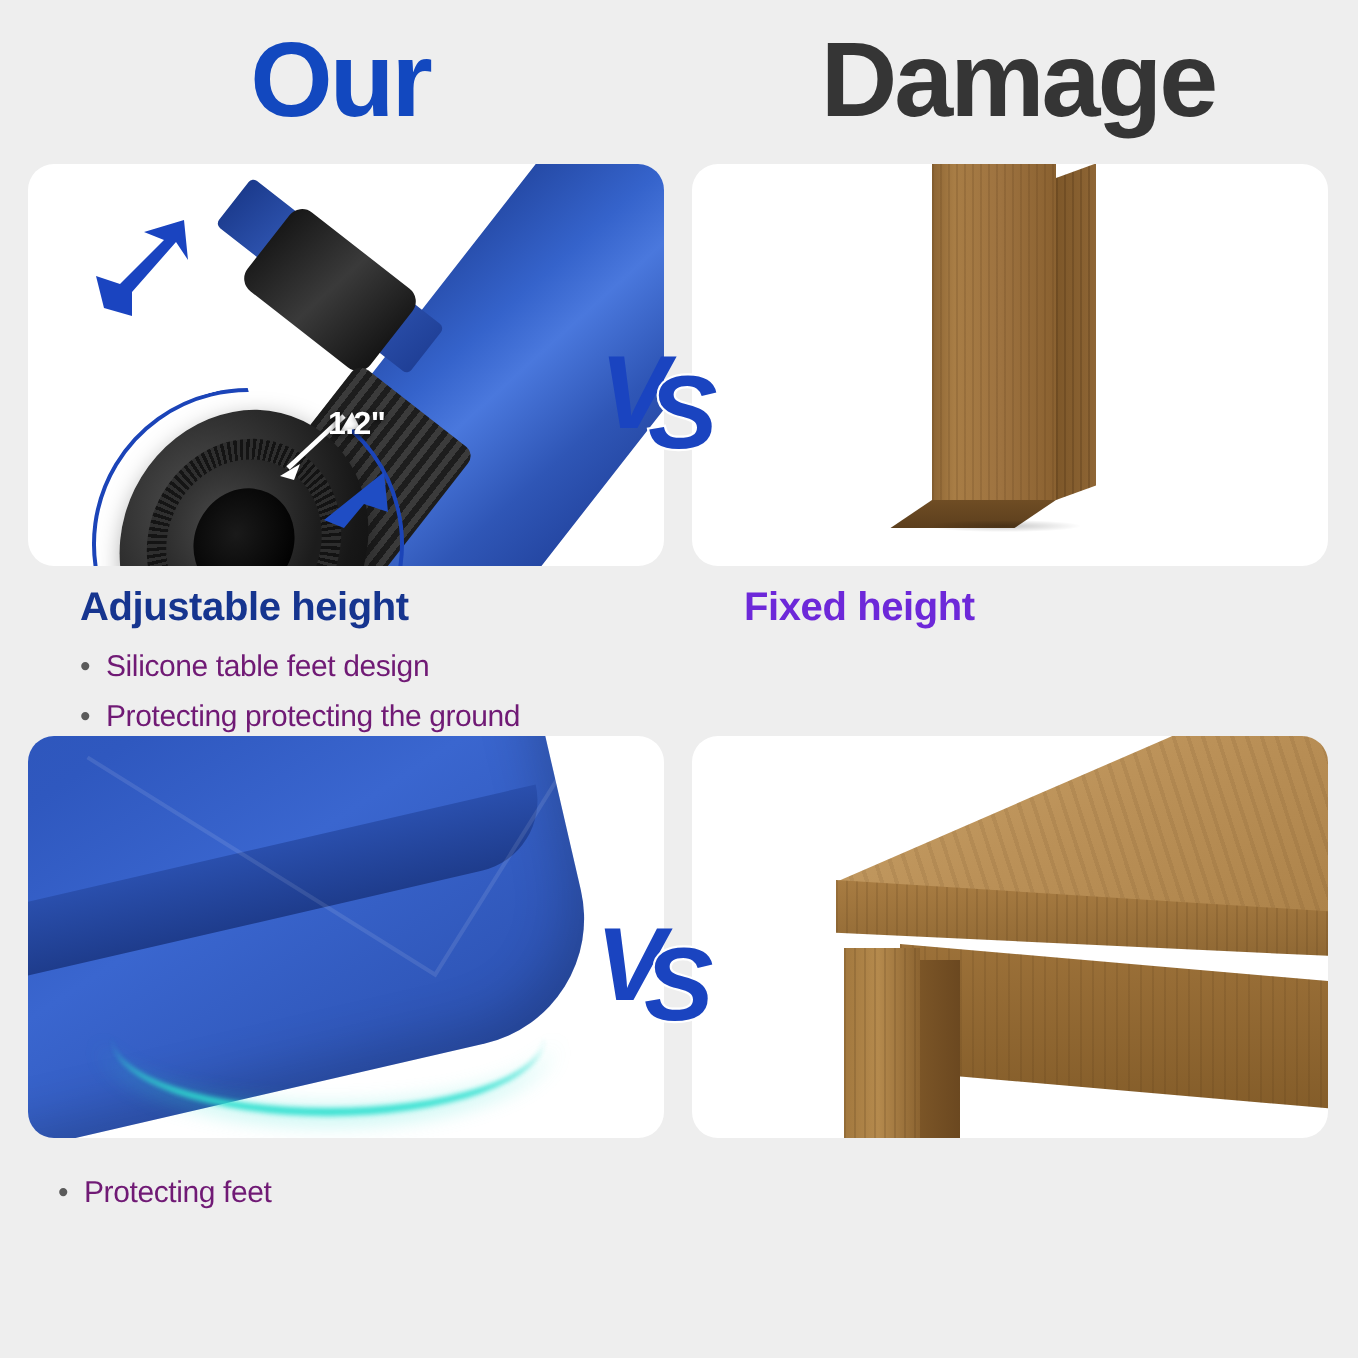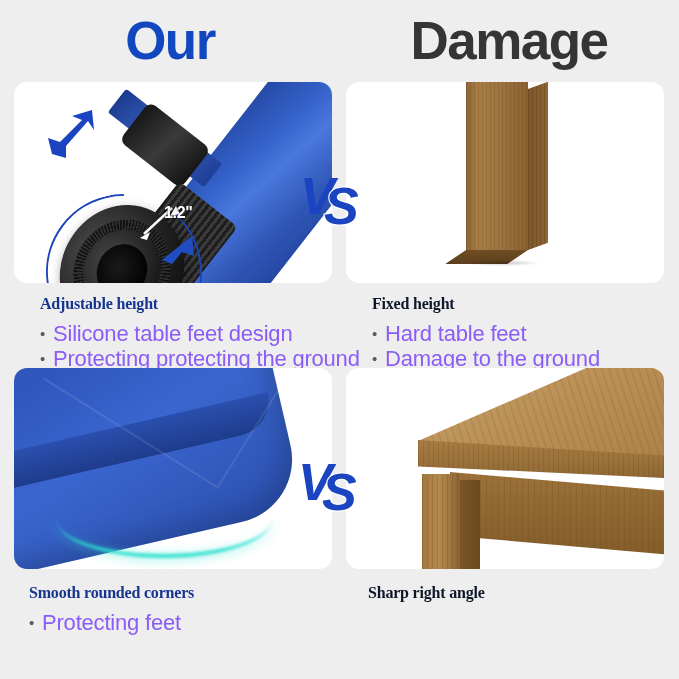--- a/index.html
+++ b/index.html
@@ -75,34 +75,33 @@
   
   .textblock {
     position: absolute;
   }
   .tb-tl { left: 40px;  top: 291px; width: 300px; }
   .tb-tr { left: 372px; top: 291px; width: 300px; }
   .tb-bl { left: 29px;  top: 580px; width: 310px; }
   .tb-br { left: 368px; top: 580px; width: 300px; }
 
   .feature-title {
-    font-size: 16px;
+    font-size: 20px;
     font-weight: bold;
     letter-spacing: -0.2px;
     line-height: 26px;
     white-space: nowrap;
-    font-family: Liberation Serif, serif;
   }
   .title-ours  { color: #16358f; }
-  .title-other { color: #0f172a; }
+  .title-other { color: #6d28d9; }
 
   .bullet-list { list-style: none; margin-top: 4px; }
   .bullet-list li {
-    font-size: 22px;
-    color: #8b5cf6;
+    font-size: 15px;
+    color: #701a75;
     line-height: 25px;
     letter-spacing: -0.2px;
     white-space: nowrap;
     padding-left: 13px;
     position: relative;
   }
   .bullet-list li::before {
     content: "\2022";
     position: absolute;
     left: 0;
@@ -445,24 +444,20 @@
   <div class="textblock tb-tl">
     <div class="feature-title title-ours noselect">Adjustable height</div>
     <ul class="bullet-list">
       <li>Silicone table feet design</li>
       <li>Protecting protecting the ground</li>
     </ul>
   </div>
 
   <div class="textblock tb-tr">
     <div class="feature-title title-other noselect">Fixed height</div>
-    <ul class="bullet-list">
-      <li>Hard table feet</li>
-      <li>Damage to the ground</li>
-    </ul>
   </div>
 
   <div class="panel panel-bl">
     <div class="card">
       <div class="art">
         <div class="blue-corner"></div>
         <div class="blue-corner-edge"></div>
         <div class="corner-seam"></div>
         <div class="cyan-glow-2"></div>
         <div class="cyan-glow"></div>
@@ -481,23 +476,21 @@
       </div>
     </div>
   </div>
 
   <svg class="vs-badge vs-bottom" viewBox="0 0 72 62">
     <text x="0" y="48" font-family="'Liberation Sans', sans-serif" font-size="52" font-weight="bold" font-style="italic" fill="#1a44c0">V</text>
     <text x="24" y="58" font-family="'Liberation Sans', sans-serif" font-size="52" font-weight="bold" font-style="italic" fill="#1a44c0" stroke="#ffffff" stroke-width="2.2" paint-order="stroke">S</text>
   </svg>
 
   <div class="textblock tb-bl">
-    <div class="feature-title title-ours noselect">Smooth rounded corners</div>
     <ul class="bullet-list">
       <li>Protecting feet</li>
     </ul>
   </div>
 
   <div class="textblock tb-br">
-    <div class="feature-title title-other noselect">Sharp right angle</div>
   </div>
 
 </div>
 
 </body></html>

